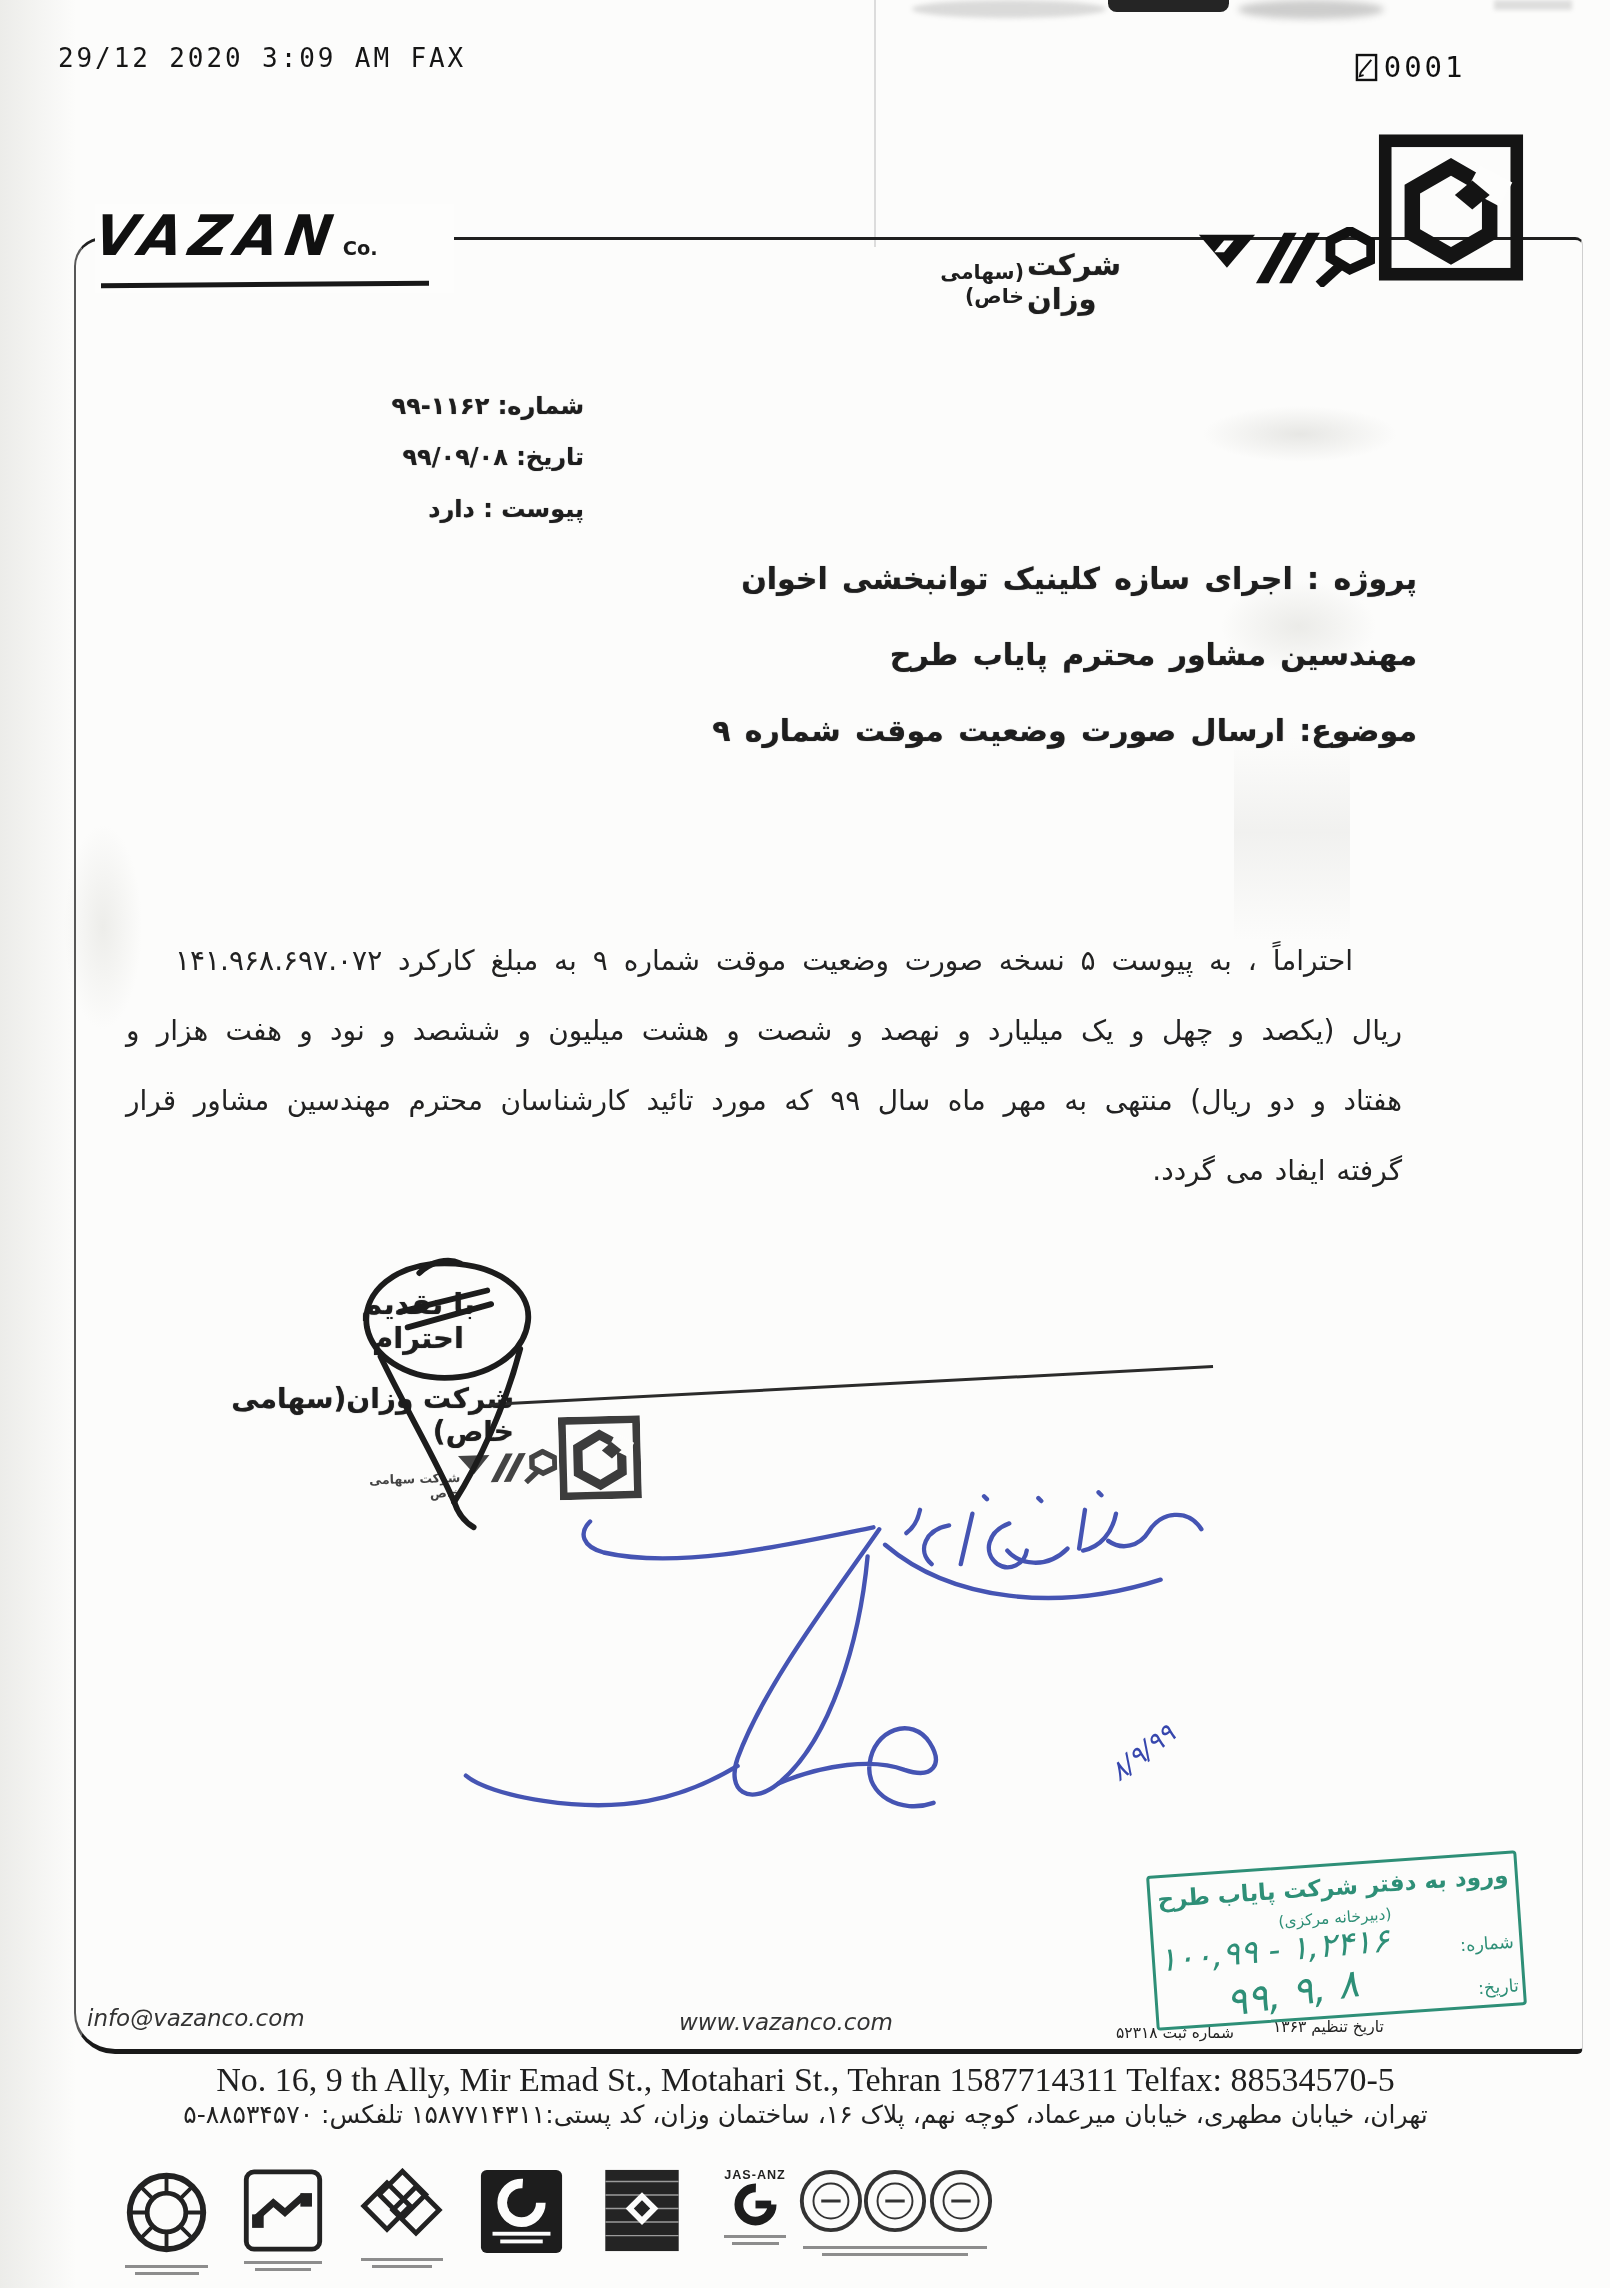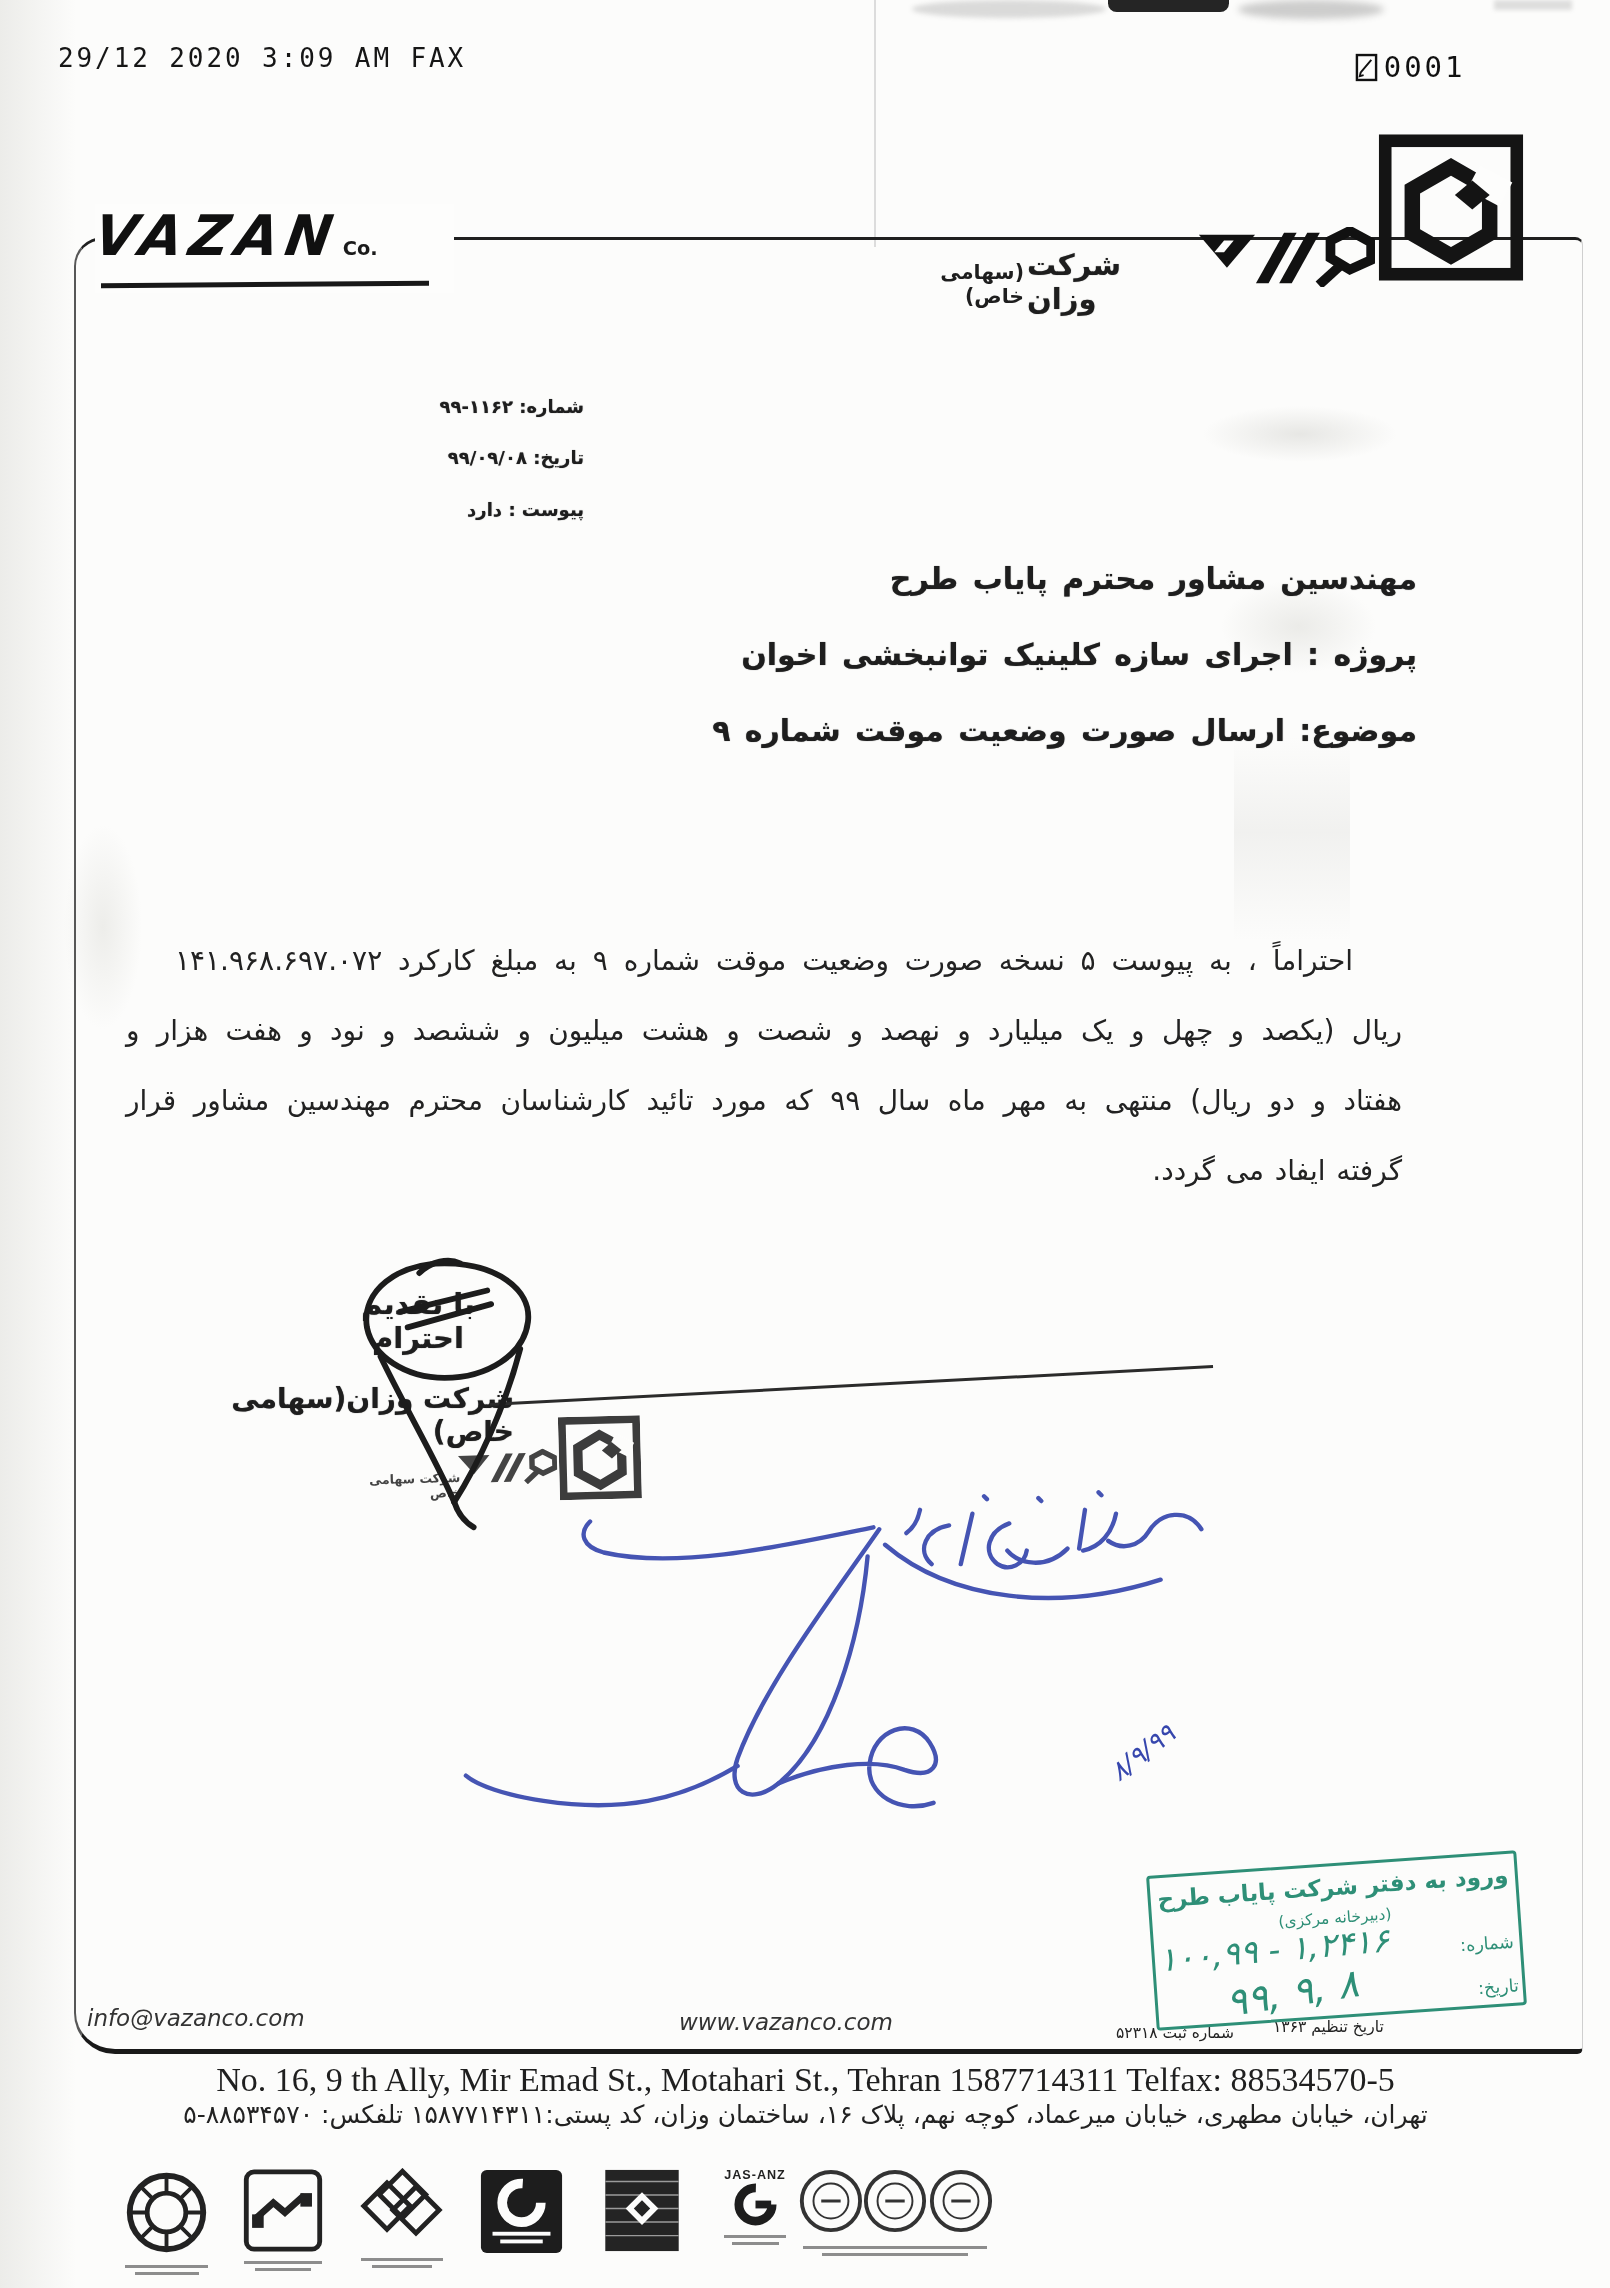--- a/index.html
+++ b/index.html
@@ -42,21 +42,21 @@
 
   
   .logo-sq{left:1378px;top:134px;z-index:3;}
   .logo-fa{left:1195px;top:227px;z-index:3;}
   .co-name{left:1027px;top:248px;width:165px;font-size:29px;font-weight:bold;text-align:left;z-index:3;
            text-shadow:0 0 1px rgba(0,0,0,.5);}
   .co-type{left:877px;top:260px;width:147px;font-size:20.4px;font-weight:bold;z-index:3;}
 
   
   .meta{left:357px;top:390px;width:227px;z-index:3;text-align:right;}
-  .meta div{font-size:18px;font-weight:bold;line-height:33px;margin-bottom:18.4px;white-space:nowrap;
+  .meta div{font-size:24px;font-weight:bold;line-height:33px;margin-bottom:18.4px;white-space:nowrap;
             text-shadow:0 0 1px rgba(0,0,0,.55);}
 
   
   .headings{left:194px;top:559px;width:1223px;z-index:3;text-align:right;}
   .h-line{font-size:30px;font-weight:bold;line-height:39px;margin-bottom:37px;
           text-shadow:0 0 1px rgba(0,0,0,.6);word-spacing:3.9px;}
 
   
   .body-par{left:126px;top:939px;width:1276px;z-index:3;font-size:28px;color:#222;}
   .b-line{height:70px;line-height:43px;word-spacing:1.9px;}
@@ -153,22 +153,22 @@
 <div class="abs co-name" dir="rtl">شرکت وزان</div>
 <div class="abs co-type" dir="rtl">(سهامی خاص)</div>
 
 <div class="abs meta" dir="rtl">
   <div><span>شماره:</span> <span dir="ltr">۹۹-۱۱۶۲</span></div>
   <div><span>تاریخ:</span> <span dir="ltr">۹۹/۰۹/۰۸</span></div>
   <div><span>پیوست :</span> <span>دارد</span></div>
 </div>
 
 <div class="abs headings" dir="rtl">
+  <div class="h-line">پروژه : اجرای سازه کلینیک توانبخشی اخوان</div>
   <div class="h-line">مهندسین مشاور محترم پایاب طرح</div>
-  <div class="h-line">پروژه : اجرای سازه کلینیک توانبخشی اخوان</div>
   <div class="h-line">موضوع: ارسال صورت وضعیت موقت شماره ۹</div>
 </div>
 
 <div class="abs body-par" dir="rtl">
   <div class="b-line b-just b-indent">احتراماً ، به پیوست ۵ نسخه صورت وضعیت موقت شماره ۹ به مبلغ کارکرد ۱۴۱.۹۶۸.۶۹۷.۰۷۲</div>
   <div class="b-line b-just">ریال (یکصد و چهل و یک میلیارد و نهصد و شصت و هشت میلیون و ششصد و نود و هفت هزار و</div>
   <div class="b-line b-just">هفتاد و دو ریال) منتهی به مهر ماه سال ۹۹ که مورد تائید کارشناسان محترم مهندسین مشاور قرار</div>
   <div class="b-line b-last">گرفته ایفاد می گردد.</div>
 </div>
 

